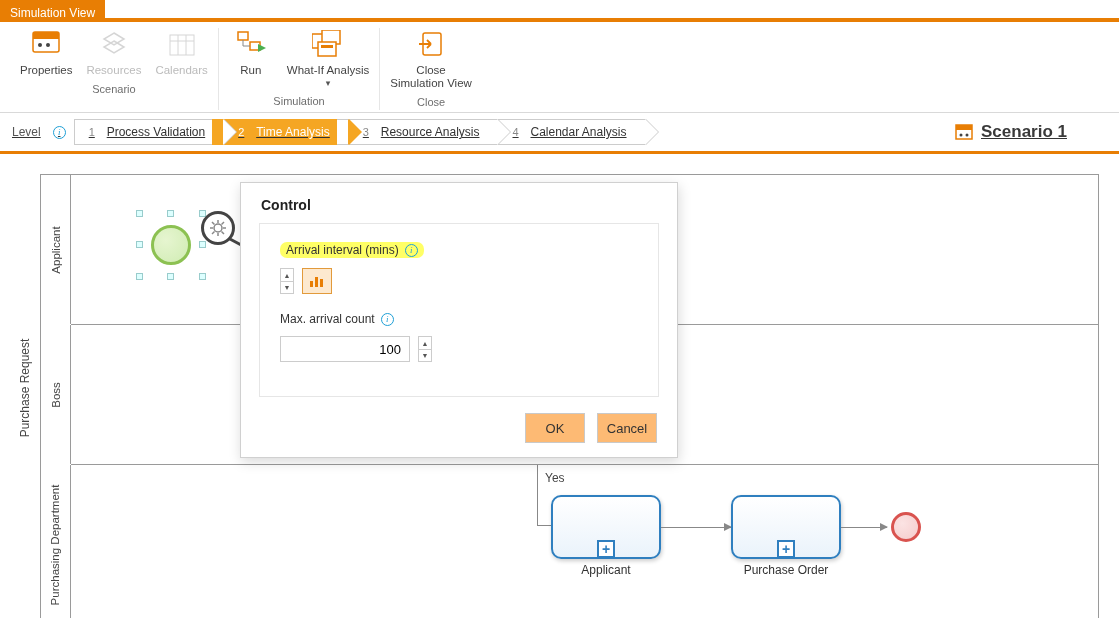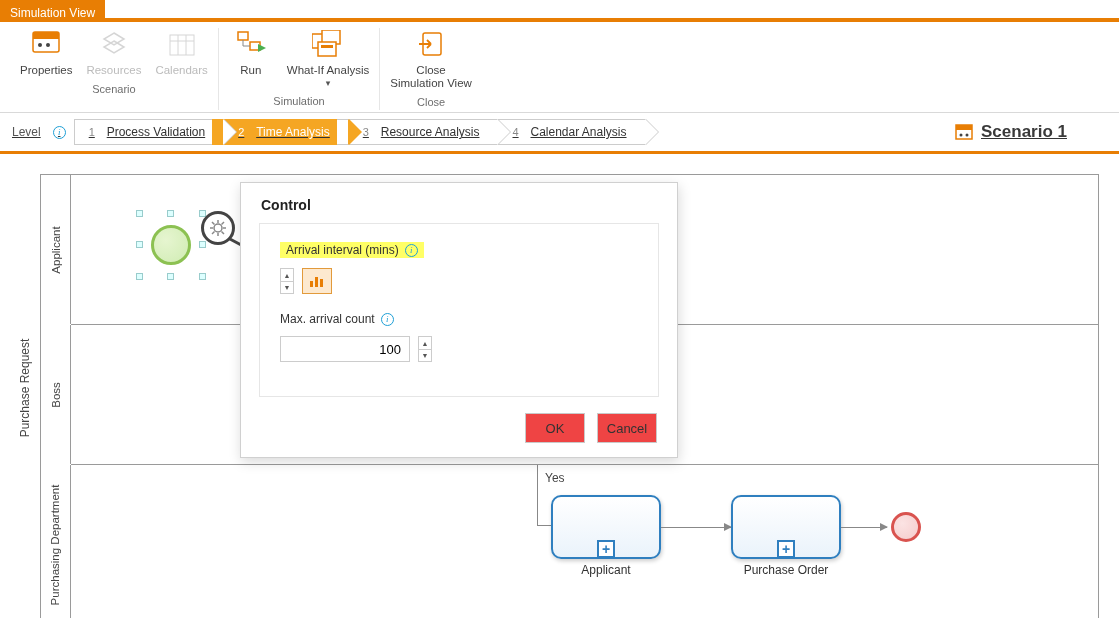--- a/index.html
+++ b/index.html
@@ -47,30 +47,30 @@
   .h.tm{left:50%;top:-1px;margin-left:-4px}.h.bm{left:50%;bottom:-1px;margin-left:-4px}
   .h.ml{left:-1px;top:50%;margin-top:-4px}.h.mr{right:-1px;top:50%;margin-top:-4px}
   .gear-circle { position:absolute; left:130px; top:36px; width:34px; height:34px; border:3px solid #444; border-radius:50%; background:#fff; display:flex; align-items:center; justify-content:center; }
   .arrow-line { position:absolute; left:158px; top:62px; width:74px; height:3px; background:#444; transform:rotate(28deg); transform-origin:left center; }
   .arrow-line::after { content:""; position:absolute; right:-2px; top:-6px; border-left:12px solid #444; border-top:7px solid transparent; border-bottom:7px solid transparent; }
   .task-label-behind { position:absolute; left:310px; top:8px; width:200px; height:20px; border:1px solid #bbb; border-bottom:none; border-radius:8px 8px 0 0; text-align:center; font-size:12px; padding-top:6px; color:#333; background:#fff; }
   
   .dialog { position:absolute; left:240px; top:28px; width:438px; background:#fff; border:1px solid #d0d0d0; box-shadow:1px 4px 12px rgba(0,0,0,.15); padding-bottom:14px; }
   .dialog-title { font-weight:bold; font-size:14px; padding:14px 20px 10px 20px; color:#222; }
   .dialog-body { border:1px solid #e6e6e6; margin:0 18px; padding:16px 20px; }
-  .fld-label { font-size:12px; color:#333; display:flex; align-items:center; gap:6px; }
+  .fld-label { font-size:12px; color:#333; display:flex; align-items:center; gap:6px;border-radius:7px; }
   .fld-label.hl { background:#ffff66; padding:1px 6px; display:inline-flex; }
   .fld-row { display:flex; align-items:center; gap:8px; margin:10px 0 18px 0; }
   .num-input { width:130px; height:26px; border:1px solid #ccc; text-align:right; padding:0 8px; font-size:13px; }
   .spinner { width:14px; height:26px; border:1px solid #ccc; display:flex; flex-direction:column; }
   .spinner div { flex:1; display:flex; align-items:center; justify-content:center; font-size:7px; color:#555; border-bottom:1px solid #ccc; cursor:pointer; }
   .spinner div:last-child { border-bottom:none; }
   .dist-btn { width:30px; height:26px; border:1px solid #e29a3b; background:#fde9cf; display:flex; align-items:center; justify-content:center; cursor:pointer; }
   .dialog-btns { display:flex; justify-content:flex-end; gap:12px; padding:16px 20px 0 0; }
-  .dbtn { min-width:60px; height:30px; border:1px solid #c9c9c9; background:#ef4444; font-size:13px; color:#333; cursor:pointer; }
+  .dbtn { min-width:60px; height:30px; border:1px solid #c9c9c9; background:#fdba74; font-size:13px; color:#333; cursor:pointer; }
   
   .task-box { position:absolute; width:110px; height:64px; border:2px solid #2f7fbf; border-radius:10px; background:linear-gradient(#fff,#eaf3fb); box-shadow:1px 2px 4px rgba(0,0,0,.2); }
   .task-box .plus { position:absolute; bottom:-1px; left:50%; margin-left:-9px; width:18px; height:18px; border:2px solid #2f7fbf; background:#fff; display:flex; align-items:center; justify-content:center; font-size:14px; color:#2f7fbf; font-weight:bold; }
   .task-caption { position:absolute; font-size:12px; color:#333; width:110px; text-align:center; }
   .end-event { position:absolute; width:30px; height:30px; border:3px solid #d9534f; border-radius:50%; background:radial-gradient(circle at 35% 35%,#fbe3e3,#f5cccc); }
   .yes-label { position:absolute; font-size:12px; color:#444; }
   .flow { position:absolute; background:#888; }
   .flow.h { height:1px; }
   .flow.v { width:1px; }
   .arrowR::after { content:""; position:absolute; right:-1px; top:-4px; border-left:8px solid #888; border-top:4.5px solid transparent; border-bottom:4.5px solid transparent; }

